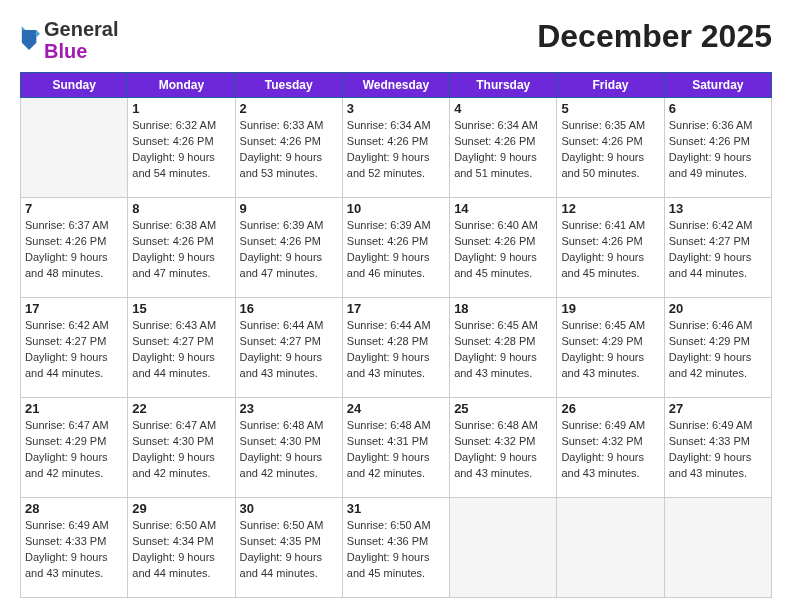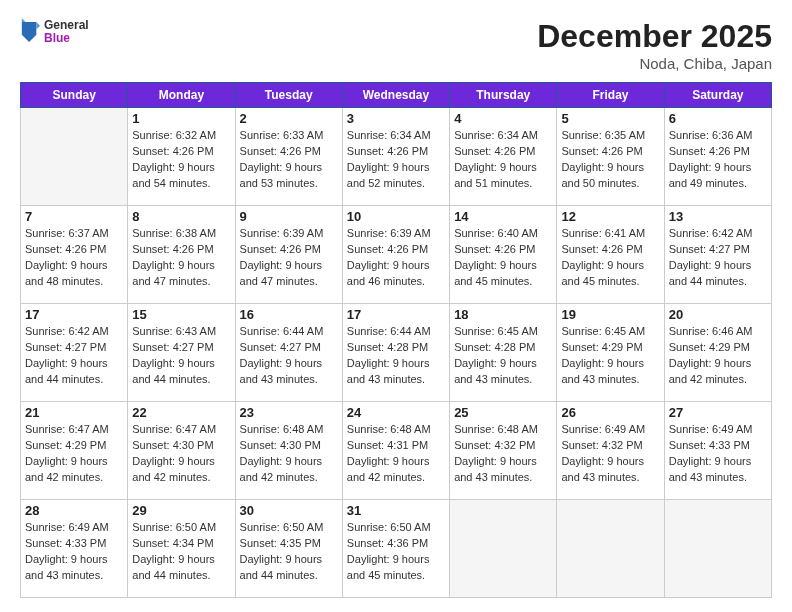--- a/index.html
+++ b/index.html
@@ -24,21 +24,21 @@
       margin-bottom: 10px;
     }
     .logo {
       display: flex;
       align-items: center;
       gap: 4px;
     }
     .logo-text {
       display: flex;
       flex-direction: column;
-      font-size: 12px;
+      font-size: 20px;
       font-weight: bold;
       line-height: 1.1;
     }
     .logo-text .general { color: #333; }
     .logo-text .blue { color: #a21caf; }
     .logo-icon {
       width: 20px;
       height: 28px;
     }
     .title-block {
@@ -108,21 +108,20 @@
         <polygon points="18,4 22,8 18,12" fill="#4a9fd4"></polygon>
         <polygon points="2,4 2,0 6,4" fill="#4a9fd4"></polygon>
       </svg>
       <div class="logo-text">
         <span class="general">General</span>
         <span class="blue">Blue</span>
       </div>
     </div>
     <div class="title-block">
       <h1>December 2025</h1>
-      <h2>Noda, Chiba, Japan</h2>
     </div>
   </div>
 
   <table class="calendar">
     <thead>
       <tr id="weekday-header">
           <th>Sunday</th>
           <th>Monday</th>
           <th>Tuesday</th>
           <th>Wednesday</th>

